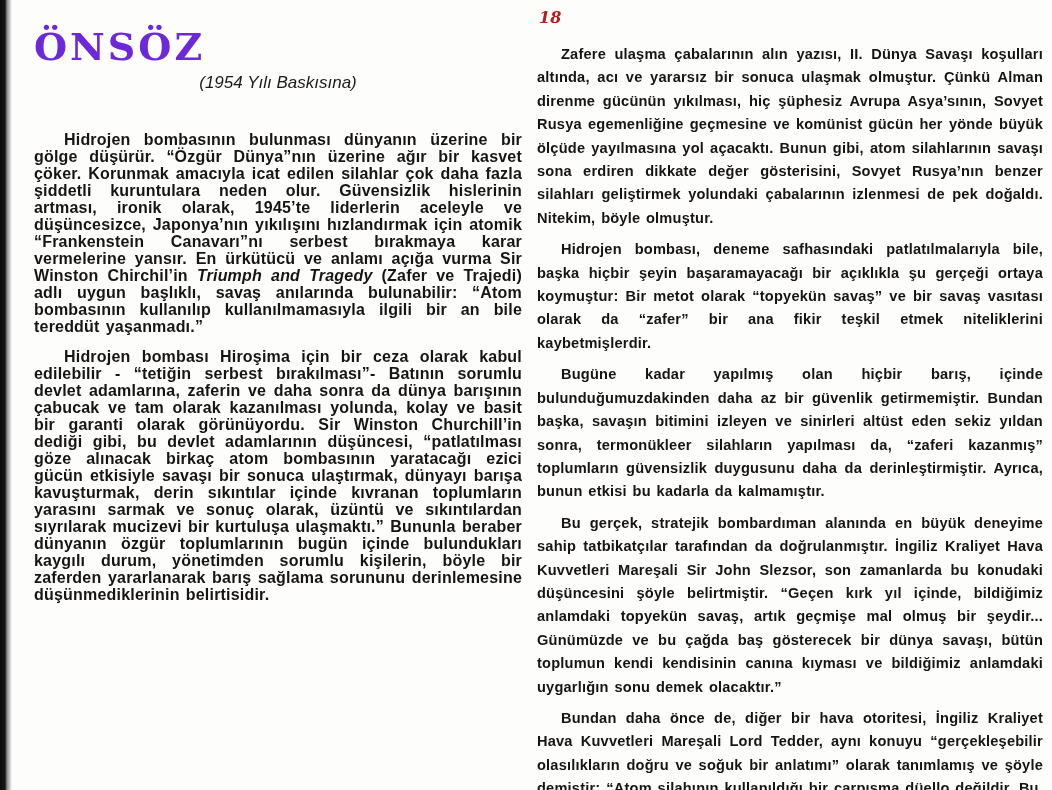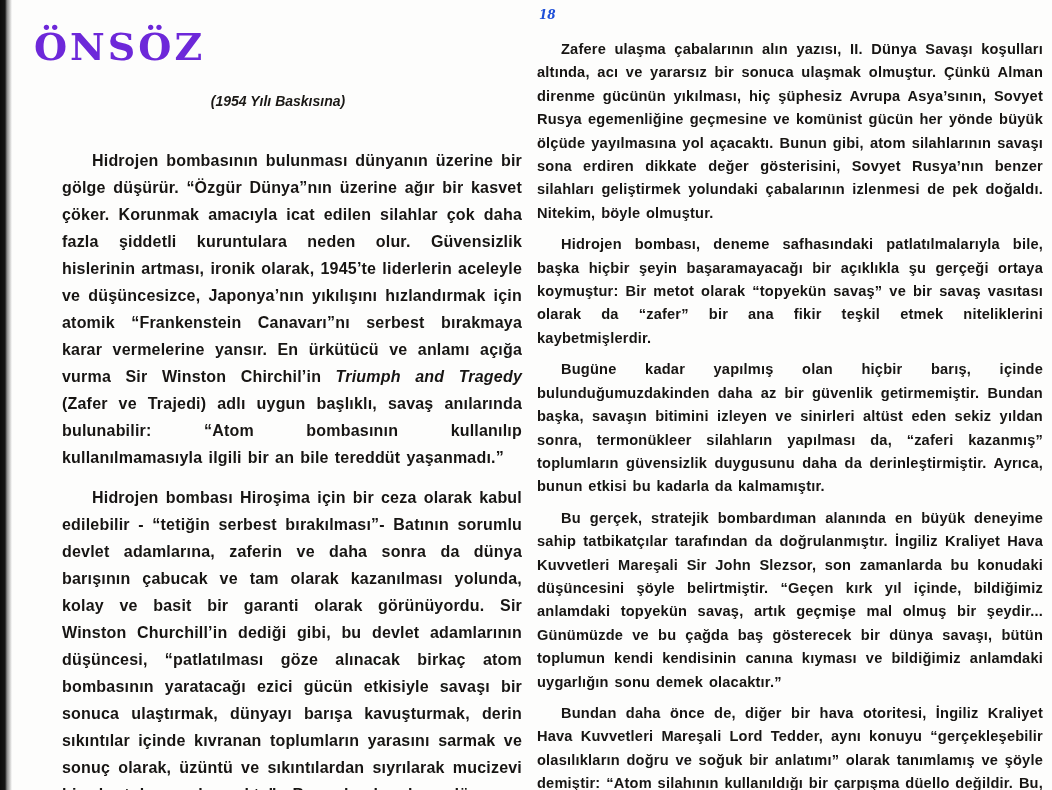--- a/index.html
+++ b/index.html
@@ -40,64 +40,63 @@
   .title {
     margin: 24px 0 0 0;
     text-align: left;
     font-family: "DejaVu Serif", serif;
     font-weight: 900;
     font-size: 38px;
     letter-spacing: 3px;
     color: #6d28d9;
   }
   .subtitle {
-    margin-top: 24px;
+    margin-top: 4px;
     text-align: center;
     font-style: italic;
-    font-weight: bold;
-    font-size: 14px;
+    font-weight: normal;
+    font-size: 17px;
     color: #1b1916;
   }
   .body-left {
     margin-top: 38px;
   }
   .para {
     margin: 0;
     text-align: justify;
     font-weight: bold;
     letter-spacing: 0.2px;
     word-spacing: 1.5px;
   }
   .page-left .para {
     font-size: 16px;
-    line-height: 27px;
+    line-height: 17px;
     text-indent: 30px;
     margin-bottom: 13px;
-    margin-left: 28px;
   }
   .page-right .para {
     font-size: 14.6px;
     line-height: 23.4px;
     text-indent: 24px;
     margin-bottom: 8px;
   }
   .para.no-indent {
     text-indent: 0;
   }
   .book-title-italic {
     font-style: italic;
     font-weight: bold;
   }
   .page-number {
     margin: 8px 0 0 2px;
     font-family: "DejaVu Serif", serif;
     font-style: italic;
     font-weight: 900;
-    font-size: 12px;
-    color: #1d4ed8;
+    font-size: 16px;
+    color: #b91c1c;
   }
   .body-right {
     margin-top: 16px;
   }
 </style>
 </head>
 <body>
 
 <div class="book">
 

